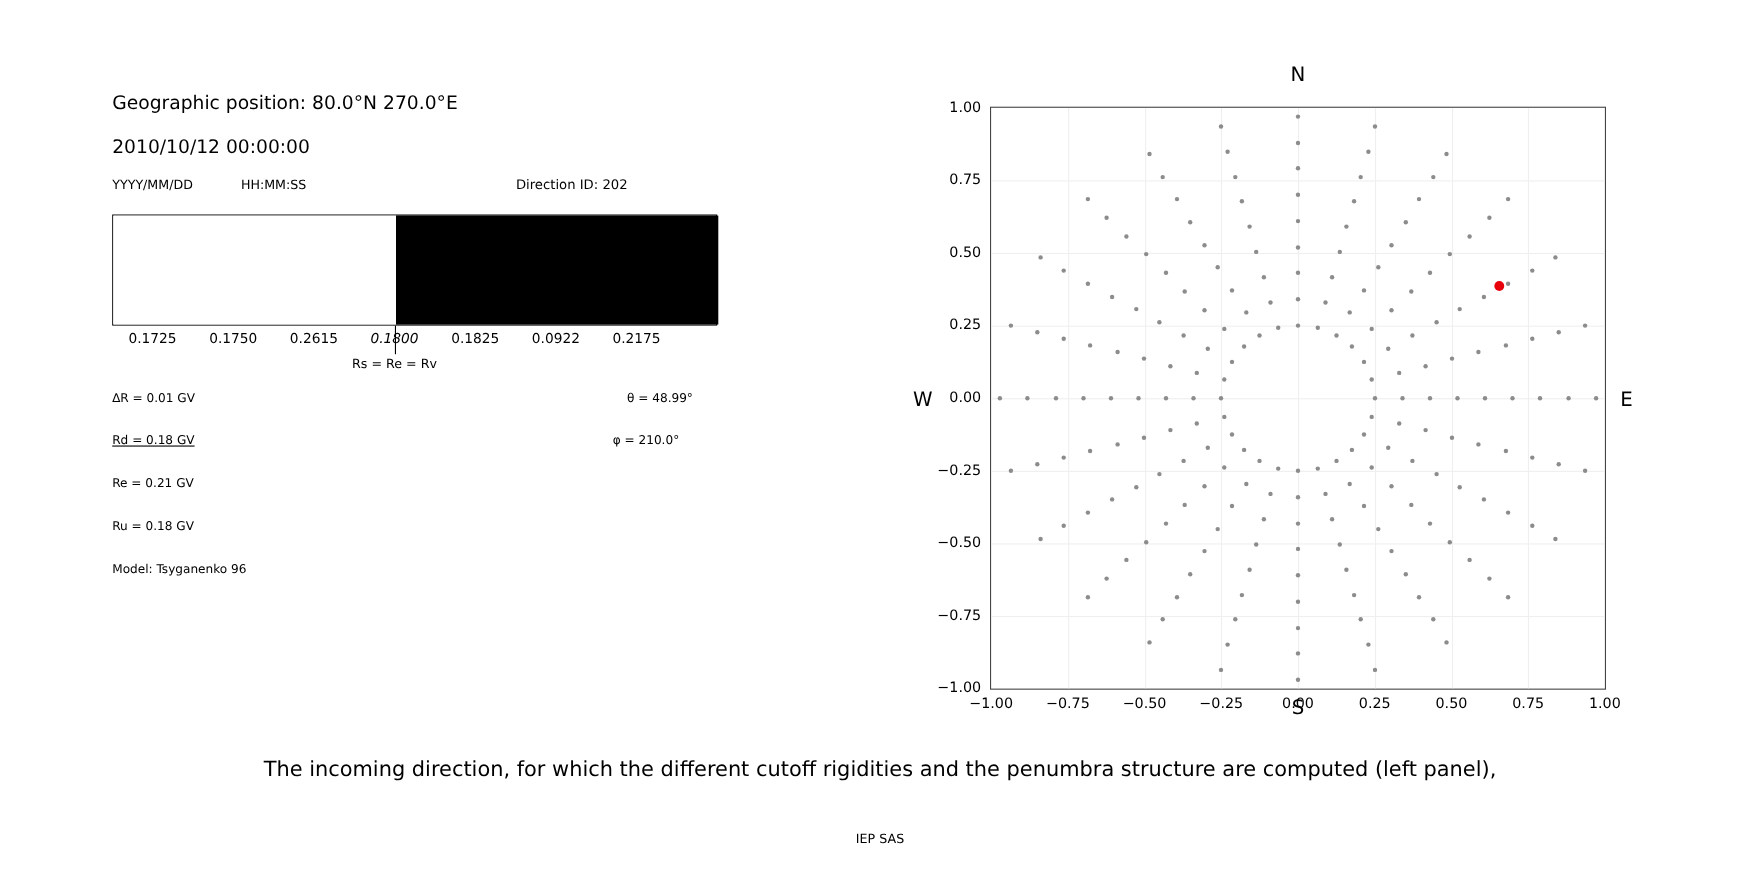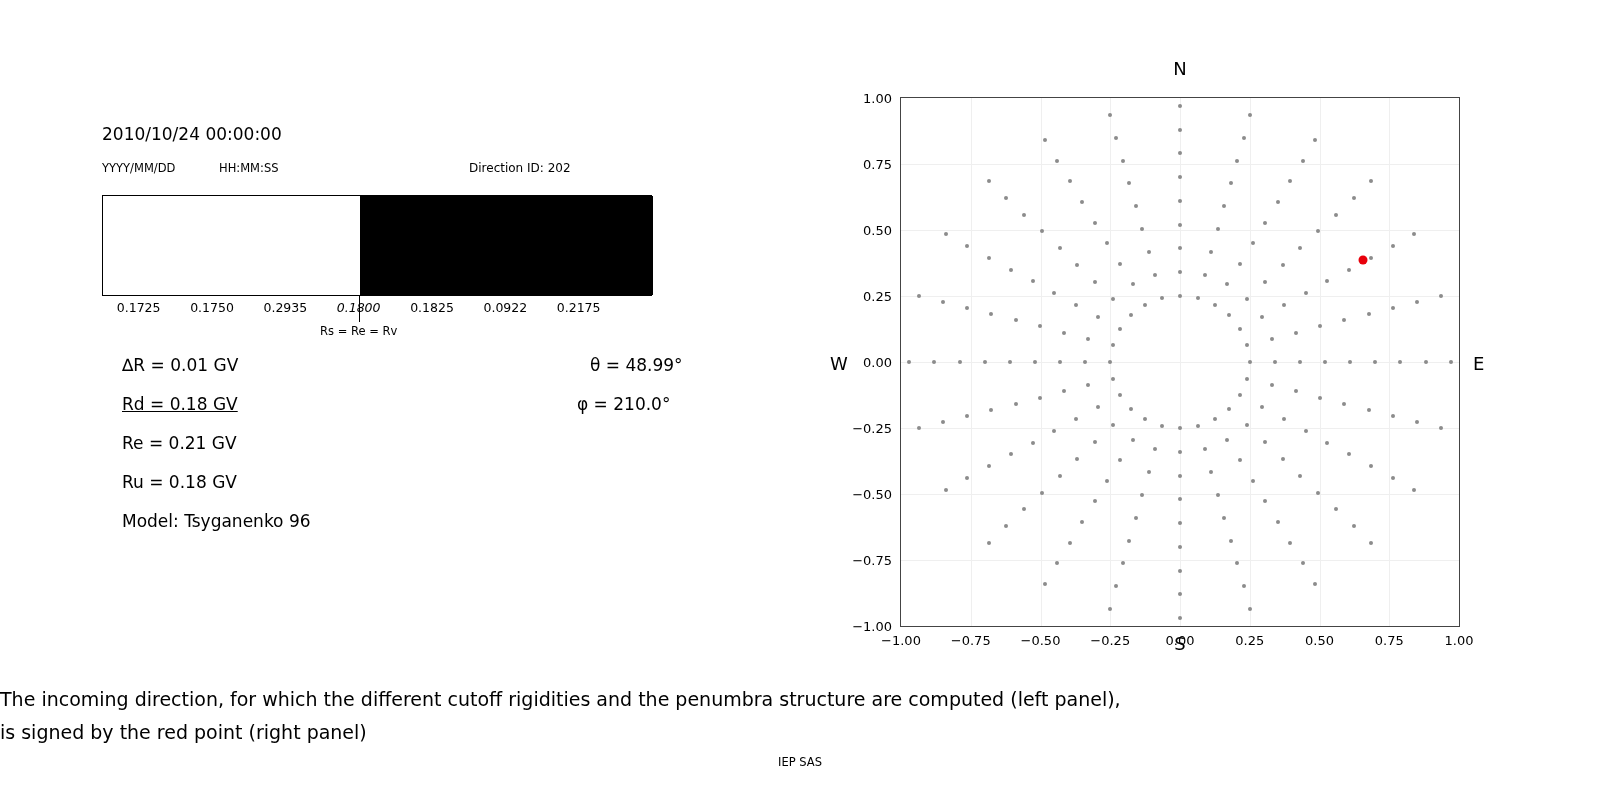--- a/index.html
+++ b/index.html
@@ -110,23 +110,22 @@
     position: absolute;
     left: 50%;
     top: 28px;
     transform: translateX(-50%);
     font-size: 11.5px;
     white-space: nowrap;
   }
 
   .param {
     position: absolute;
-    font-size: 17px;
-    white-space: nowrap;
-    margin-left: 20px;
+    font-size: 11px;
+    white-space: nowrap;
   }
   #param-dR   { left: 102px; top: 355px; }
   #param-Rd   { left: 102px; top: 394px; text-decoration: underline; }
   #param-Re   { left: 102px; top: 433px; }
   #param-Ru   { left: 102px; top: 472px; }
   #param-model{ left: 102px; top: 511px; }
   #param-theta{ left: 570px; top: 355px; }
   #param-phi  { left: 557px; top: 394px; }
 
   
@@ -200,57 +199,59 @@
   #compass-s { left: 360px; top: 593px; transform: translateX(-50%); }
   #compass-w { left: 10px;  top: 313px; }
   #compass-e { left: 653px; top: 313px; }
 
   
   #caption {
     position: absolute;
     left: 0;
     top: 683px;
     width: 1600px;
+    text-align: center;
     font-size: 19px;
     line-height: 33px;
   }
   #footer {
     position: absolute;
     left: 0;
     top: 755px;
     width: 1600px;
     text-align: center;
     font-size: 11.5px;
   }
 </style>
 </head>
 <body>
 
 <div id="left-panel">
 
-
-  <div class="text-line" id="datetime">2010/10/24 00:00:00</div>
+  <div class="text-line" id="geo-position">Geographic position: 80.0°N 270.0°E</div>
+
+  <div class="text-line" id="datetime">2010/10/12 00:00:00</div>
 
   <div class="text-line" id="date-format-label">YYYY/MM/DD</div>
 
   <div class="text-line" id="time-format-label">HH:MM:SS</div>
 
   <div class="text-line" id="direction-id">Direction ID: 202</div>
 
   <div id="penumbra-plot">
     <div id="penumbra-allowed" style="left: 0px; width: 256.667px; background: rgb(255, 255, 255);"></div>
     <div id="penumbra-forbidden" style="left: 256.667px; width: 293.333px; background: rgb(0, 0, 0);"></div>
   </div>
 
   <div id="penumbra-axis">
     <div id="rs-marker-line" style="left: 256.667px;"></div>
     <div id="rs-marker-label" style="left: 256.667px;">Rs = Re = Rv</div>
   <div class="tick-label" style="left: 36.6667px;">0.1725</div>
       <div class="tick-label" style="left: 110px;">0.1750</div>
-      <div class="tick-label" style="left: 183.333px;">0.2935</div>
+      <div class="tick-label" style="left: 183.333px;">0.2615</div>
       <div class="tick-label" style="left: 256.667px; font-style: italic;">0.1800</div>
       <div class="tick-label" style="left: 330px;">0.1825</div>
       <div class="tick-label" style="left: 403.333px;">0.0922</div>
       <div class="tick-label" style="left: 476.667px;">0.2175</div>
     </div>
 
   <div class="param" id="param-dR">∆R = 0.01 GV</div>
   <div class="param" id="param-Rd">Rd = 0.18 GV</div>
   <div class="param" id="param-Re">Re = 0.21 GV</div>
   <div class="param" id="param-Ru">Ru = 0.18 GV</div>
@@ -513,16 +514,15 @@
     <div class="axis-tick-y" style="left: 22px; width: 50px; top: 388px;">−0.25</div>
     <div class="axis-tick-y" style="left: 22px; width: 50px; top: 322px;">0.00</div>
     <div class="axis-tick-y" style="left: 22px; width: 50px; top: 256px;">0.25</div>
     <div class="axis-tick-y" style="left: 22px; width: 50px; top: 190px;">0.50</div>
     <div class="axis-tick-y" style="left: 22px; width: 50px; top: 124px;">0.75</div>
     <div class="axis-tick-y" style="left: 22px; width: 50px; top: 58px;">1.00</div>
   </div>
 
 <div id="caption">
   <div>The incoming direction, for which the different cutoff rigidities and the penumbra structure are computed (left panel),</div>
-  <div>is signed by the red point (right panel)</div>
 </div>
 
 <div id="footer">IEP SAS</div>
 
 </body></html>

